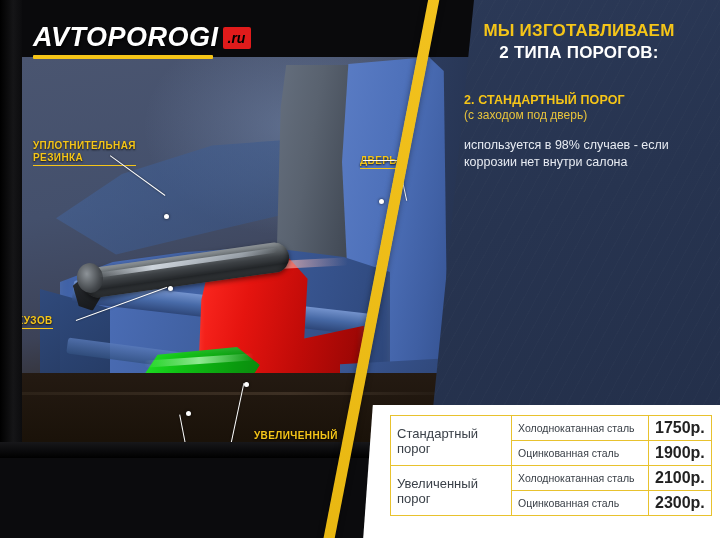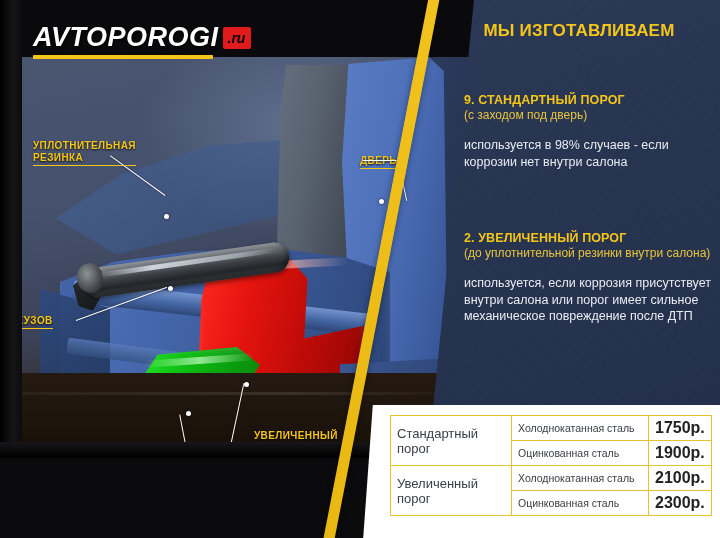--- a/index.html
+++ b/index.html
@@ -233,33 +233,29 @@
     <div style="width:180px;height:4px;background:#f5c518;margin-top:2px;border-radius:1px;"></div>
   </div>
 
   <div class="right-pane">
     <div class="right-texture"></div>
   </div>
   <div class="stripe"></div>
 
   <div class="r-title">
     <div>МЫ ИЗГОТАВЛИВАЕМ</div>
+    <div class="l2">2 ТИПА ПОРОГОВ:</div>
   </div>
 
   <div class="block" style="top:92px;">
-    <div class="b-head">9. СТАНДАРТНЫЙ ПОРОГ</div>
+    <div class="b-head">2. СТАНДАРТНЫЙ ПОРОГ</div>
     <div class="b-sub">(с заходом под дверь)</div>
     <div class="b-body">используется в 98% случаев - если коррозии нет внутри салона</div>
   </div>
 
-  <div class="block" style="top:230px;">
-    <div class="b-head">2. УВЕЛИЧЕННЫЙ ПОРОГ</div>
-    <div class="b-sub">(до уплотнительной резинки внутри салона)</div>
-    <div class="b-body">используется, если коррозия присутствует внутри салона или порог имеет сильное механическое повреждение после ДТП</div>
-  </div>
 
   <div class="white-band"></div>
   <table class="ptable">
     <tbody>
         <tr>
       <td class="name" rowspan="2">Стандартный порог</td>
       <td class="mat">Холоднокатанная сталь</td>
       <td class="price">1750р.</td>
     </tr>
     <tr>

